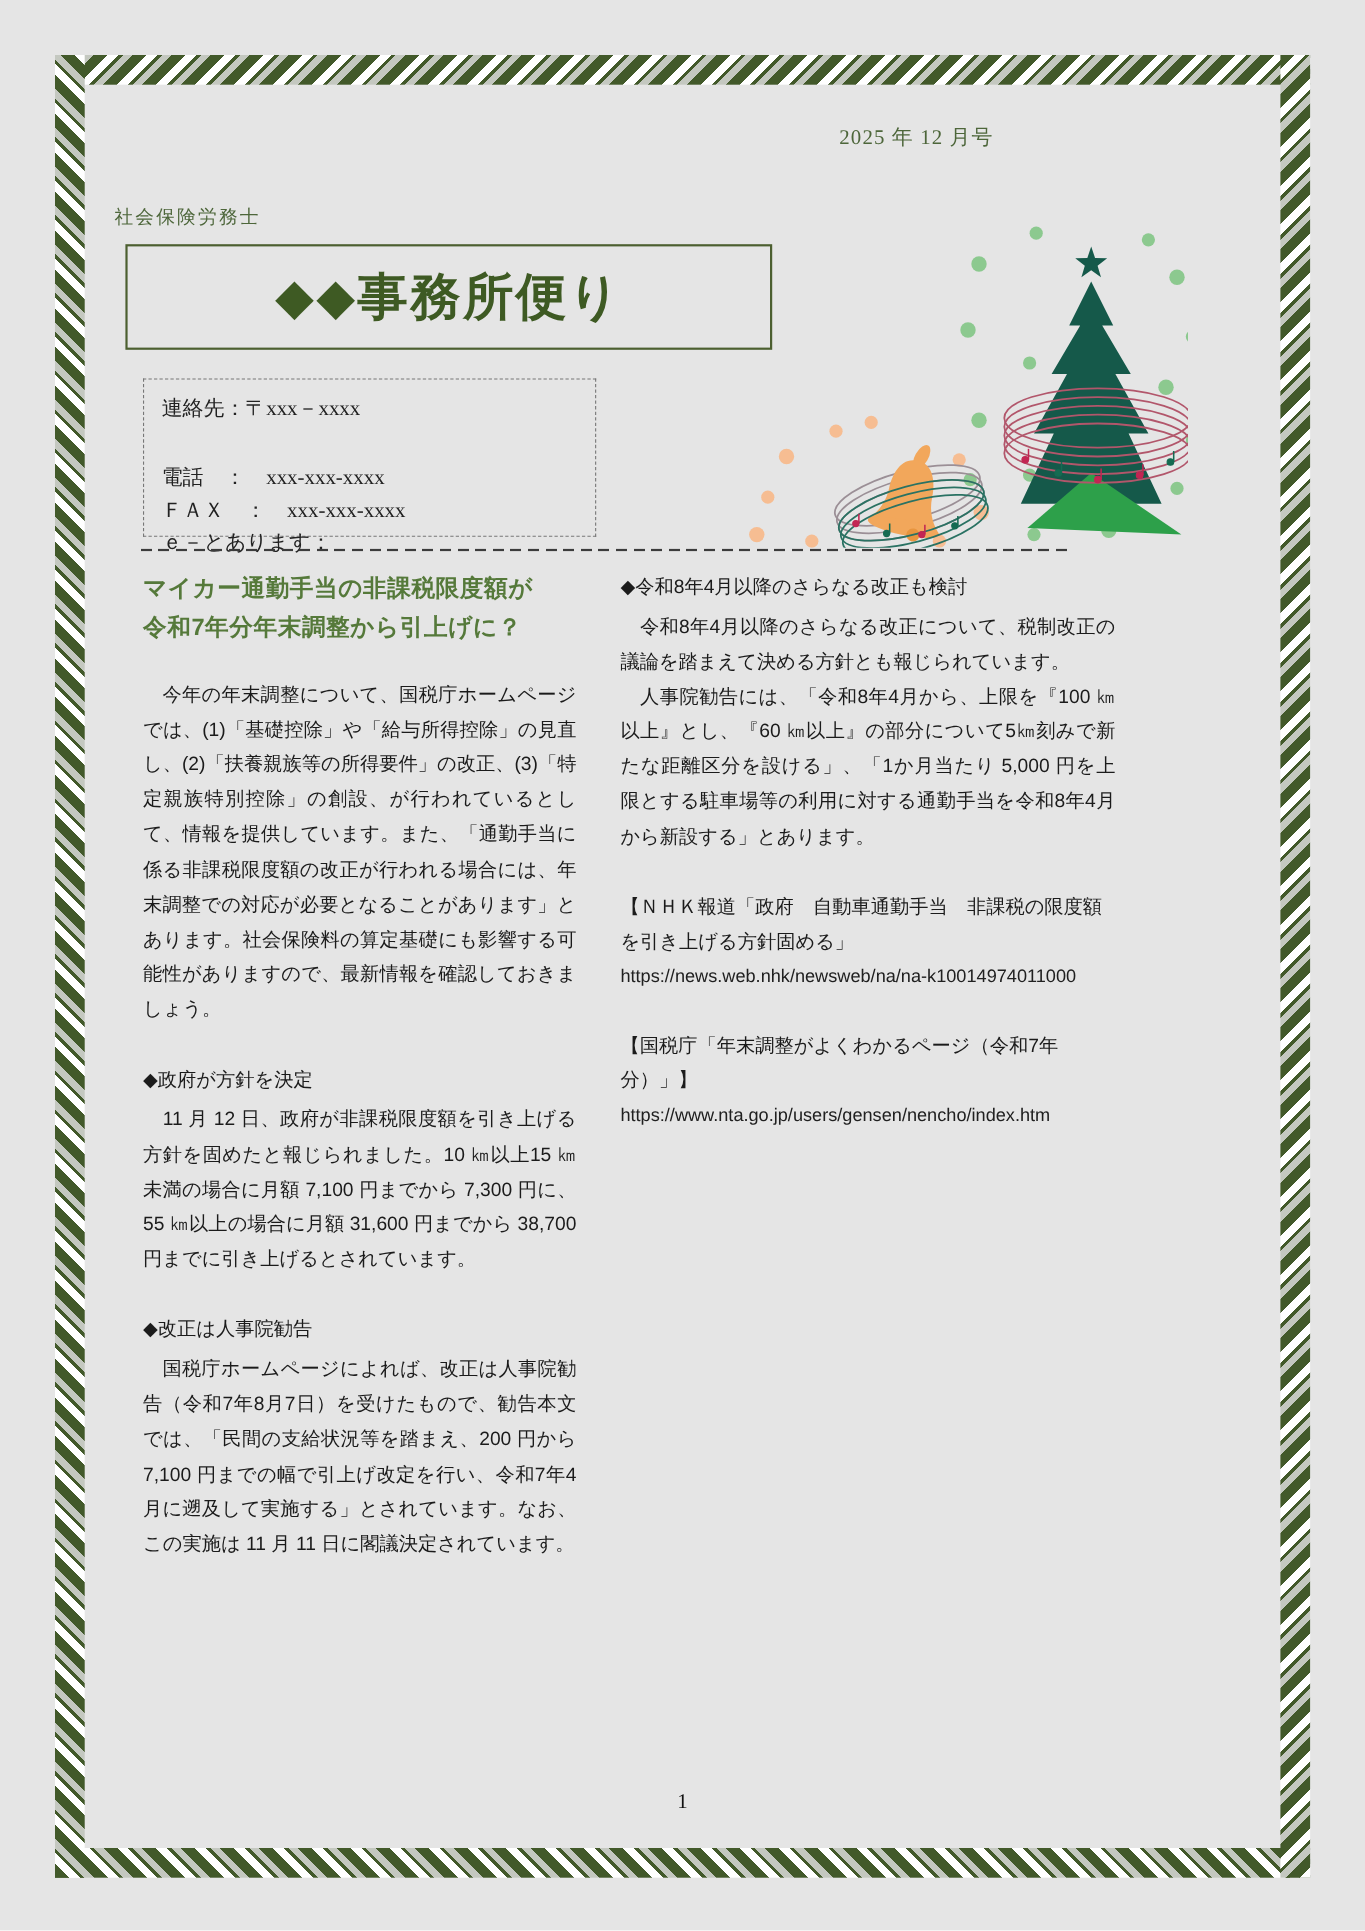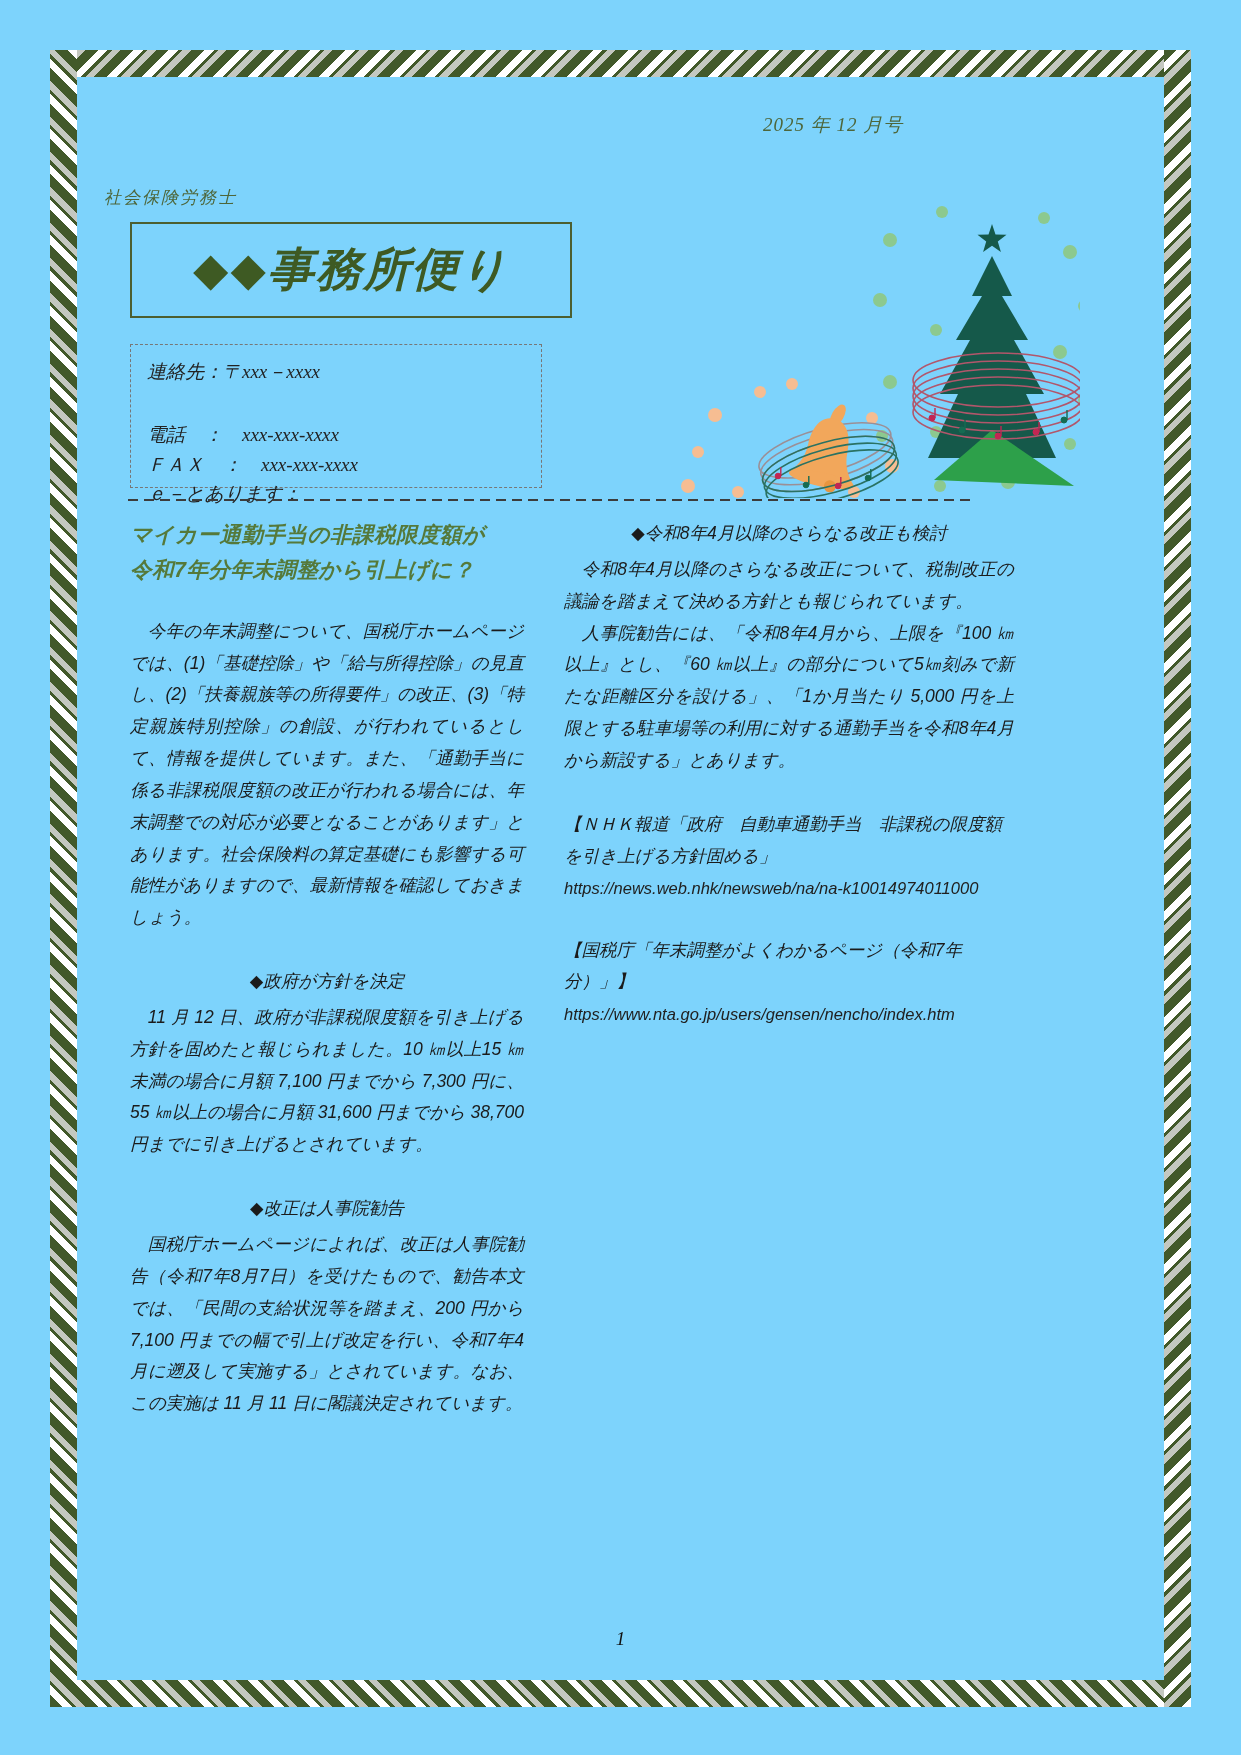--- a/index.html
+++ b/index.html
@@ -7,62 +7,61 @@
     --title-green:#3e5a23; --headline-green:#55793a; --meta-green:#4d663a;
     --text-black:#1b1b1b;
     --tree-teal:#15594a; --tree-skirt-green:#2da04a;
     --ribbon-pink:#b2566b; --ribbon-gray:#9b8f96; --ribbon-teal:#2a7263;
     --bell-orange:#f2a75b; --dot-green:#8cc98f; --dot-peach:#f6bd92;
     --note-red:#c22653; --note-green:#156b52;
   }
   *{margin:0;padding:0;box-sizing:border-box;}
   html,body{background:#fff;}
   .page{
-    position:relative; width:1241px; height:1755px; background:#7dd3fc;
+    position:relative; width:1241px; height:1755px; background:#e5e5e5;
     font-family:"Liberation Sans","DejaVu Sans",sans-serif; color:var(--text-black);
     overflow:hidden;
-    font-style:italic;
   }
   
   .strip{position:absolute;}
   .strip-top{left:50px;top:50px;right:50px;height:27px;
     background:repeating-linear-gradient(135deg,var(--border-green) 0 9px,#fff 9px 16px,var(--border-green) 16px 19px,var(--border-gray) 19px 25px);}
   .strip-bottom{left:50px;bottom:48px;right:50px;height:27px;
     background:repeating-linear-gradient(45deg,var(--border-green) 0 9px,#fff 9px 16px,var(--border-green) 16px 19px,var(--border-gray) 19px 25px);}
   .strip-left{left:50px;top:50px;bottom:48px;width:27px;
     background:repeating-linear-gradient(45deg,var(--border-green) 0 9px,#fff 9px 16px,var(--border-green) 16px 19px,var(--border-gray) 19px 25px);}
   .strip-right{right:50px;top:50px;bottom:48px;width:27px;
     background:repeating-linear-gradient(135deg,var(--border-green) 0 9px,#fff 9px 16px,var(--border-green) 16px 19px,var(--border-gray) 19px 25px);}
 
   .issue-date{position:absolute;top:112px;left:763px;font-family:"Liberation Serif","DejaVu Serif",serif;
     font-size:19px;color:var(--meta-green);letter-spacing:1px;}
   .profession{position:absolute;top:186px;left:104px;font-family:"Liberation Serif","DejaVu Serif",serif;
     font-size:17px;color:var(--meta-green);letter-spacing:2px;}
-  .title-box{position:absolute;top:222px;left:130px;width:442px;height:96px;border:2px solid #4c5f30;
+  .title-box{position:absolute;top:222px;left:114px;width:588px;height:96px;border:2px solid #4c5f30;
     display:flex;align-items:center;justify-content:center;}
   .newsletter-title{font-family:"Liberation Serif","DejaVu Serif",serif;font-weight:700;
     font-size:46px;color:var(--title-green);letter-spacing:2px;}
 
   .contact-box{position:absolute;top:344px;left:130px;width:412px;height:144px;
     border:1.5px dashed #777;padding:12px 16px;
     font-family:"Liberation Serif","DejaVu Serif",serif;font-size:19px;color:#222;line-height:1.55;}
   .contact-address{margin-bottom:34px;}
 
   .illustration{position:absolute;top:180px;left:640px;width:440px;height:318px;}
 
   .divider{position:absolute;top:499px;left:128px;width:848px;height:2px;
     background:repeating-linear-gradient(90deg,#3c3c3c 0 10px,transparent 10px 16px);}
 
   .col{position:absolute;top:518px;font-size:17.5px;line-height:1.82;text-align:justify;}
   .col-left{left:130px;width:394px;}
   .col-right{left:564px;width:450px;}
   .lead-headline{font-size:21.5px;font-weight:700;color:var(--headline-green);
     line-height:1.62;white-space:pre-line;text-align:left;margin-bottom:28px;letter-spacing:0.5px;}
   .section{margin-bottom:32px;}
-  .section-heading{margin-bottom:4px;text-align:center;}
+  .section-heading{margin-bottom:4px;text-align:left;}
   .section-body{white-space:pre-line;}
   .reference{margin-bottom:30px;}
   .reference-label{text-align:left;}
   .reference-url{font-size:16.5px;line-height:1.95;word-break:break-all;color:#202020;text-align:left;}
 
   .page-number{position:absolute;top:1628px;left:0;width:100%;text-align:center;
     font-family:"Liberation Serif","DejaVu Serif",serif;font-size:19px;color:#111;}
 
   
   .tree{fill:var(--tree-teal,#15594a);}

